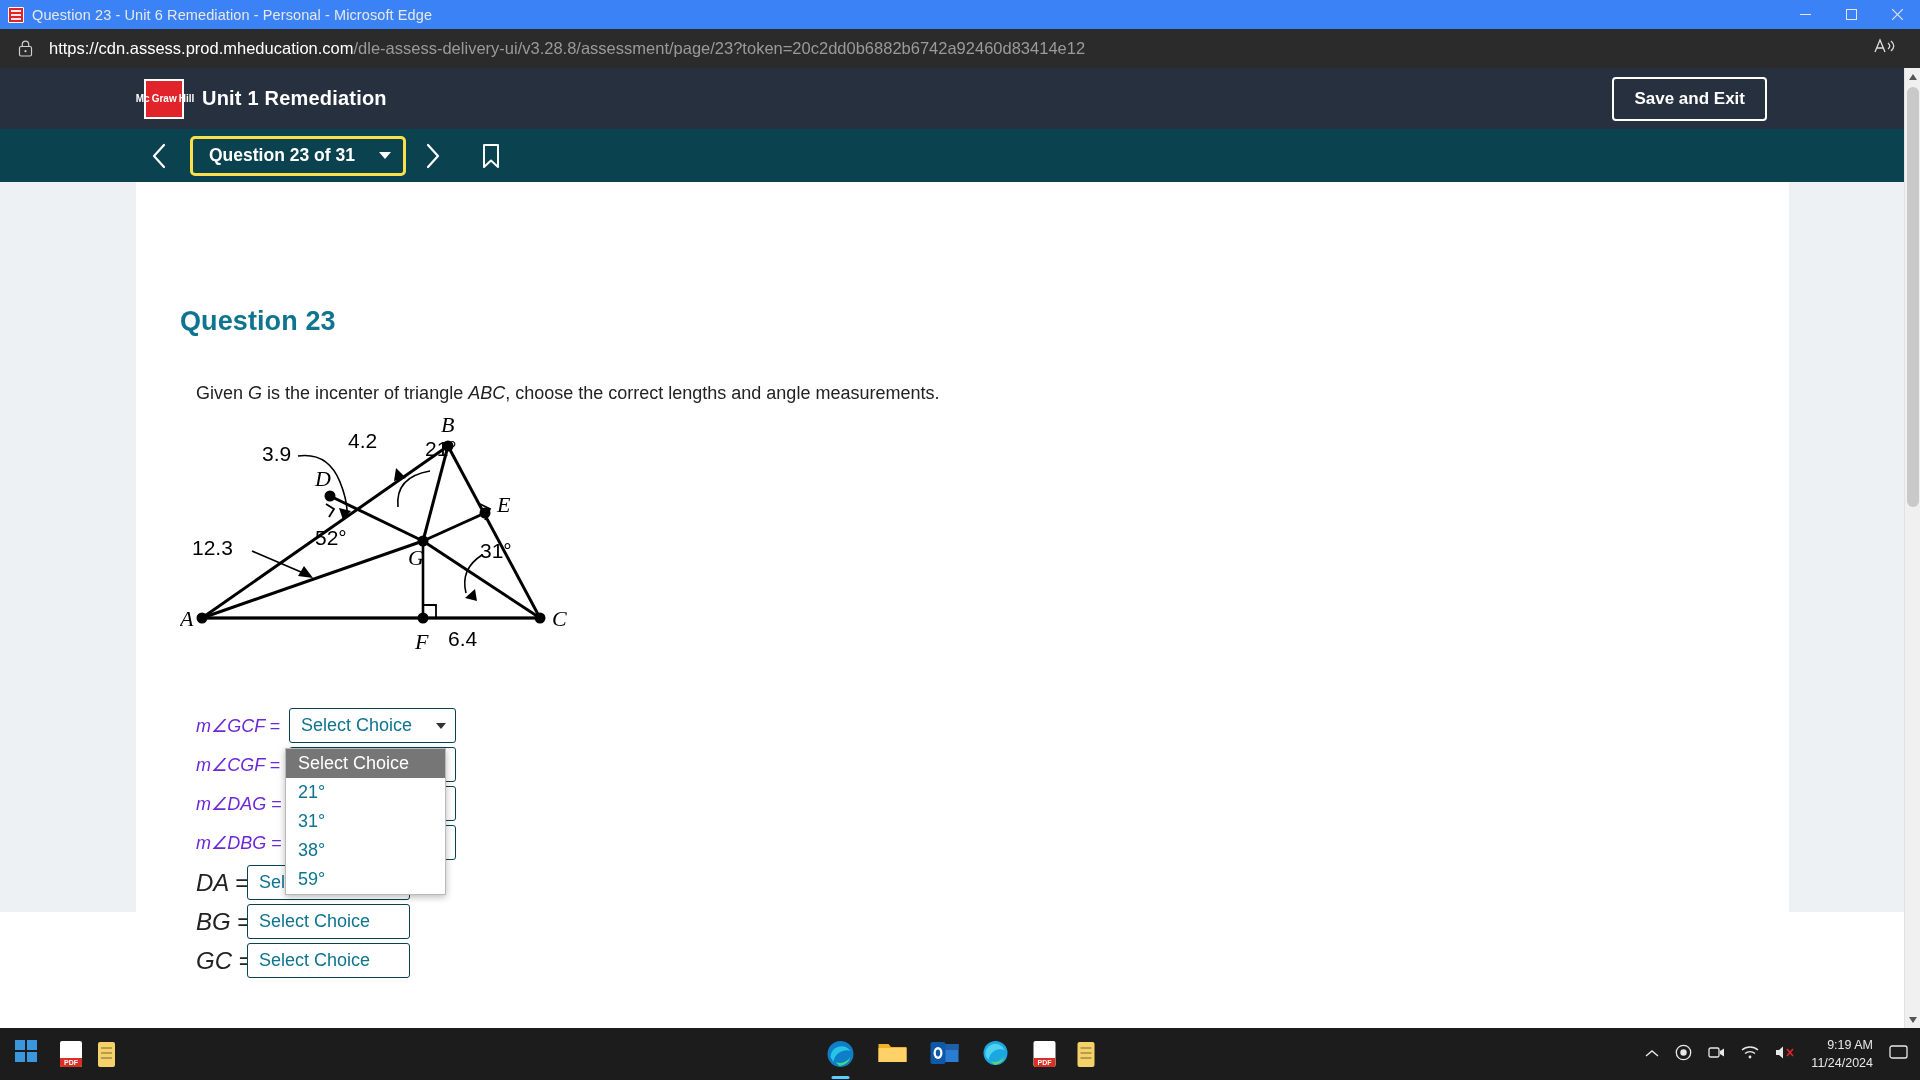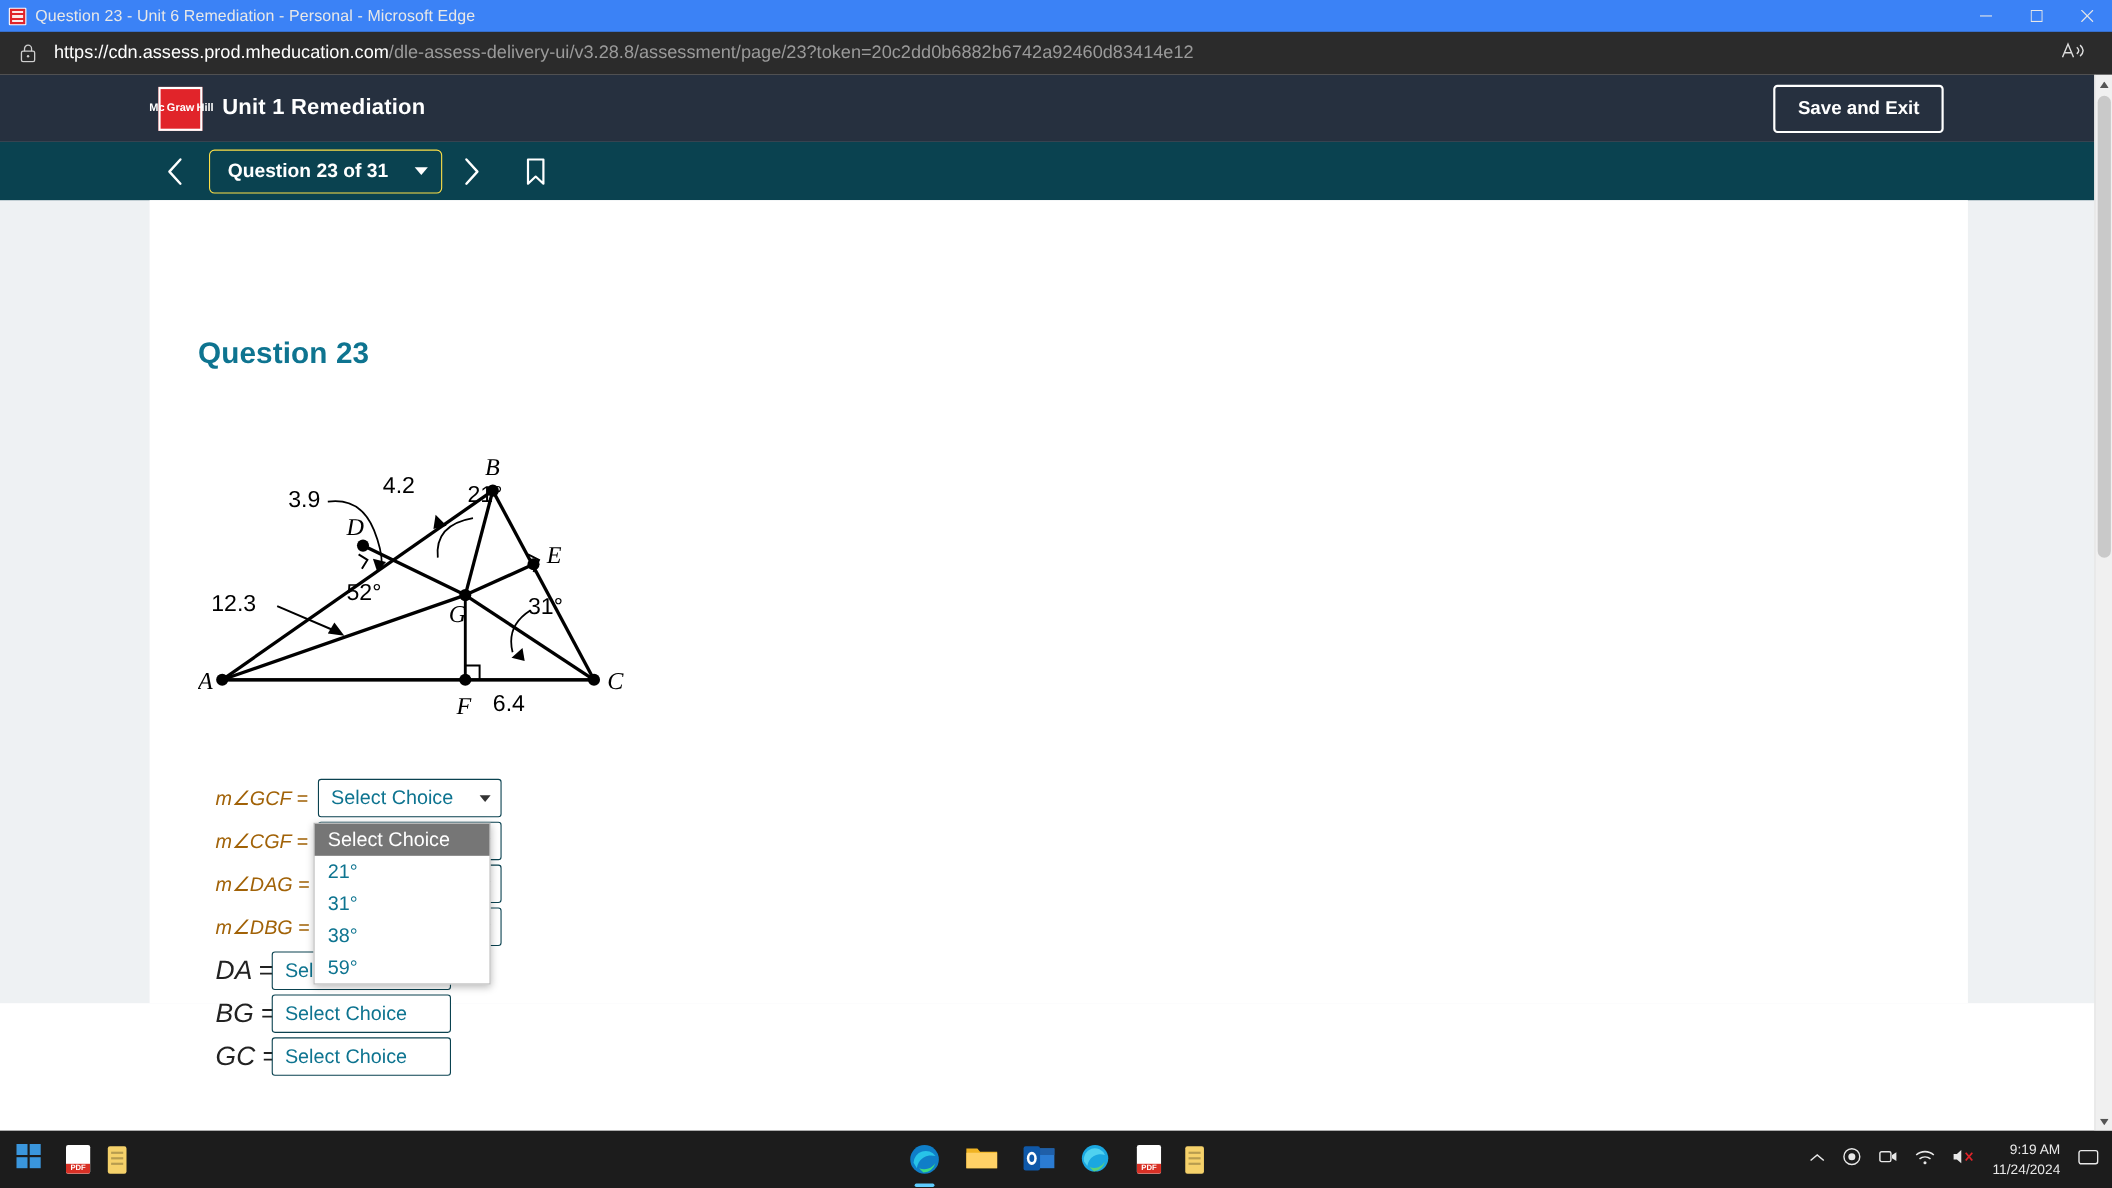--- a/index.html
+++ b/index.html
@@ -99,21 +99,21 @@
     background: #0a4250; display: flex; align-items: center;
   }
   .qnav-arrow {
     width: 46px; height: 40px; margin-left: 136px; display: flex;
     align-items: center; justify-content: center; color: #ffffff;
     border-radius: 4px; cursor: pointer; background: transparent; border: none;
   }
   .qnav-arrow.next { margin-left: 4px; }
   .qnav-select {
     margin-left: 8px; height: 40px; min-width: 198px;
-    border: 1px solid #fde047; border-radius: 5px;
+    border: 3px solid #fde047; border-radius: 5px;
     display: flex; align-items: center; padding: 0 12px 0 16px; gap: 24px;
     cursor: pointer;
   }
   .qnav-select .label { color: #ffffff; font-size: 17.5px; font-weight: 700; white-space: nowrap; }
   .caret-down {
     width: 0; height: 0; margin-left: auto;
     border-left: 6px solid transparent; border-right: 6px solid transparent;
     border-top: 7px solid #ffffff;
   }
   .bookmark-btn {
@@ -142,21 +142,21 @@
 
   
   .diagram {
     position: absolute; left: 180px; top: 340px; width: 440px; height: 250px;
   }
 
   
   .answers { position: absolute; left: 196px; top: 638px; }
   .ans-row { display: flex; align-items: center; height: 39px; }
   .ans-label {
-    color: #a16207; font-size: 18px; font-style: italic; white-space: nowrap;
+    color: #6d28d9; font-size: 18px; font-style: italic; white-space: nowrap;
     text-align: right; width: 84px; margin-right: 9px;
   }
   .ans-label .eq { font-style: normal; }
   .sel {
     height: 35px; border: 1px solid #0a4250; border-radius: 3px;
     background: #ffffff; color: #0e7490; font-size: 18px;
     display: flex; align-items: center; padding: 0 9px 0 11px;
     min-width: 167px; cursor: pointer; position: relative;
   }
   .sel .txt { white-space: nowrap; }
@@ -308,20 +308,23 @@
       <svg width="20" height="26" viewBox="0 0 20 26">
           <path d="M3 2 H17 V24 L10 17.5 L3 24 Z" fill="none" stroke="#ffffff" stroke-width="2" stroke-linejoin="round"></path>
         </svg>
     </div>
   </div>
 
   <div class="content-card"></div>
 
   <div class="q-title">Question 23</div>
 
+  <div class="q-prompt">
+    <span>Given </span><i>G</i><span> is the incenter of triangle </span><i>ABC</i><span>, choose the correct lengths and angle measurements.</span>
+  </div>
 
   <div class="diagram">
     <svg width="440" height="250" viewBox="0 0 440 250">
 
       <line x1="22" y1="210" x2="268" y2="38" stroke="#000" stroke-width="3"></line>
       <line x1="268" y1="38" x2="360" y2="210" stroke="#000" stroke-width="3"></line>
       <line x1="22" y1="210" x2="360" y2="210" stroke="#000" stroke-width="3"></line>
 
       <line x1="22" y1="210" x2="360" y2="210" stroke="#000" stroke-width="2.6"></line>
       <line x1="22" y1="210" x2="243" y2="133" stroke="#000" stroke-width="3"></line>

